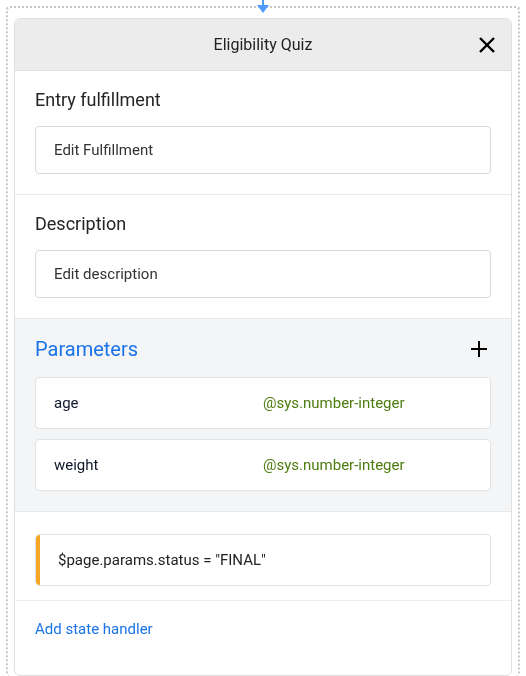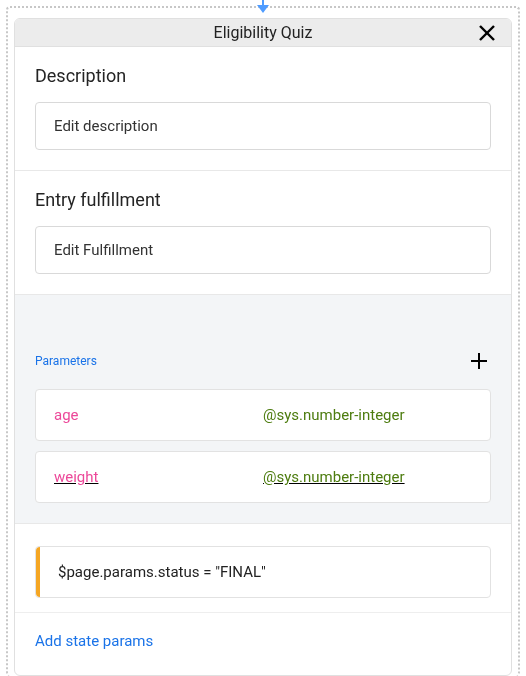--- a/index.html
+++ b/index.html
@@ -26,21 +26,21 @@
   .panel {
     position: absolute;
     top: 18px; left: 14px; right: 14px; bottom: 0;
     background: #fff;
     border: 1px solid #e0e0e0;
     border-radius: 6px;
     overflow: hidden;
   }
   .panel-header {
     background: #ececec;
-    height: 28px;
+    height: 52px;
     display: flex;
     align-items: center;
     justify-content: center;
     position: relative;
     border-bottom: 1px solid #e0e0e0;
   }
   .panel-title {
     font-size: 16px;
     color: #222;
   }
@@ -59,21 +59,21 @@
     border-bottom: 1px solid #e8e8e8;
   }
   .section-title {
     font-size: 18px;
     color: #242424;
     margin-bottom: 16px;
     display: flex;
     align-items: center;
     justify-content: space-between;
   }
-  .section-title.link { color: #1a73e8; font-size: 12px; margin-top: 36px; }
+  .section-title.link { color: #1a73e8; font-size: 20px; }
   .field-box {
     border: 1px solid #d9d9d9;
     border-radius: 4px;
     padding: 14px 18px;
     font-size: 15px;
     color: #333;
     cursor: pointer;
     background: #fff;
   }
   .param-section {
@@ -89,22 +89,22 @@
   .param-row {
     background: #fff;
     border: 1px solid #e2e2e2;
     border-radius: 4px;
     display: flex;
     padding: 16px 18px;
     margin-bottom: 10px;
     font-size: 15px;
     cursor: pointer;
   }
-  .param-row:last-child { margin-bottom: 0; text-decoration: underline; }
-  .param-name { flex: 1; color: #ec4899; }
+  .param-row:last-child { margin-bottom: 0; }
+  .param-name { flex: 1; color: #0f172a; }
   .param-type { flex: 1; color: #4d7c0f; }
   .routes-section {
     padding: 18px 20px 14px 20px;
     border-bottom: 1px solid #eee;
   }
   .route-row {
     background: #fff;
     border: 1px solid #e2e2e2;
     border-radius: 4px;
     display: flex;
@@ -151,27 +151,27 @@
       <svg width="18" height="18" viewBox="0 0 18 18">
         <line x1="2" y1="2" x2="16" y2="16" stroke="#000" stroke-width="2.4"></line>
         <line x1="16" y1="2" x2="2" y2="16" stroke="#000" stroke-width="2.4"></line>
       </svg>
     </div>
   </div>
 
   <div class="panel-body">
 
     <div class="section">
+      <div class="section-title">Entry fulfillment</div>
+      <div class="field-box">Edit Fulfillment</div>
+    </div>
+
+    <div class="section">
       <div class="section-title">Description</div>
       <div class="field-box">Edit description</div>
-    </div>
-
-    <div class="section">
-      <div class="section-title">Entry fulfillment</div>
-      <div class="field-box">Edit Fulfillment</div>
     </div>
 
     <div class="param-section">
       <div class="section-title link">
         <span>Parameters</span>
         <span class="plus-btn">
           <svg width="20" height="20" viewBox="0 0 20 20">
             <line x1="10" y1="2" x2="10" y2="18" stroke="#000" stroke-width="2"></line>
             <line x1="2" y1="10" x2="18" y2="10" stroke="#000" stroke-width="2"></line>
           </svg>
@@ -188,17 +188,17 @@
     </div>
 
     <div class="routes-section">
       <div class="route-row">
         <div class="route-bar"></div>
         <div class="route-text">$page.params.status = "FINAL"</div>
       </div>
     </div>
 
     <div class="add-handler">
-      <span class="add-handler-link">Add state params</span>
+      <span class="add-handler-link">Add state handler</span>
     </div>
 
   </div>
 </div>
 
 </body></html>

